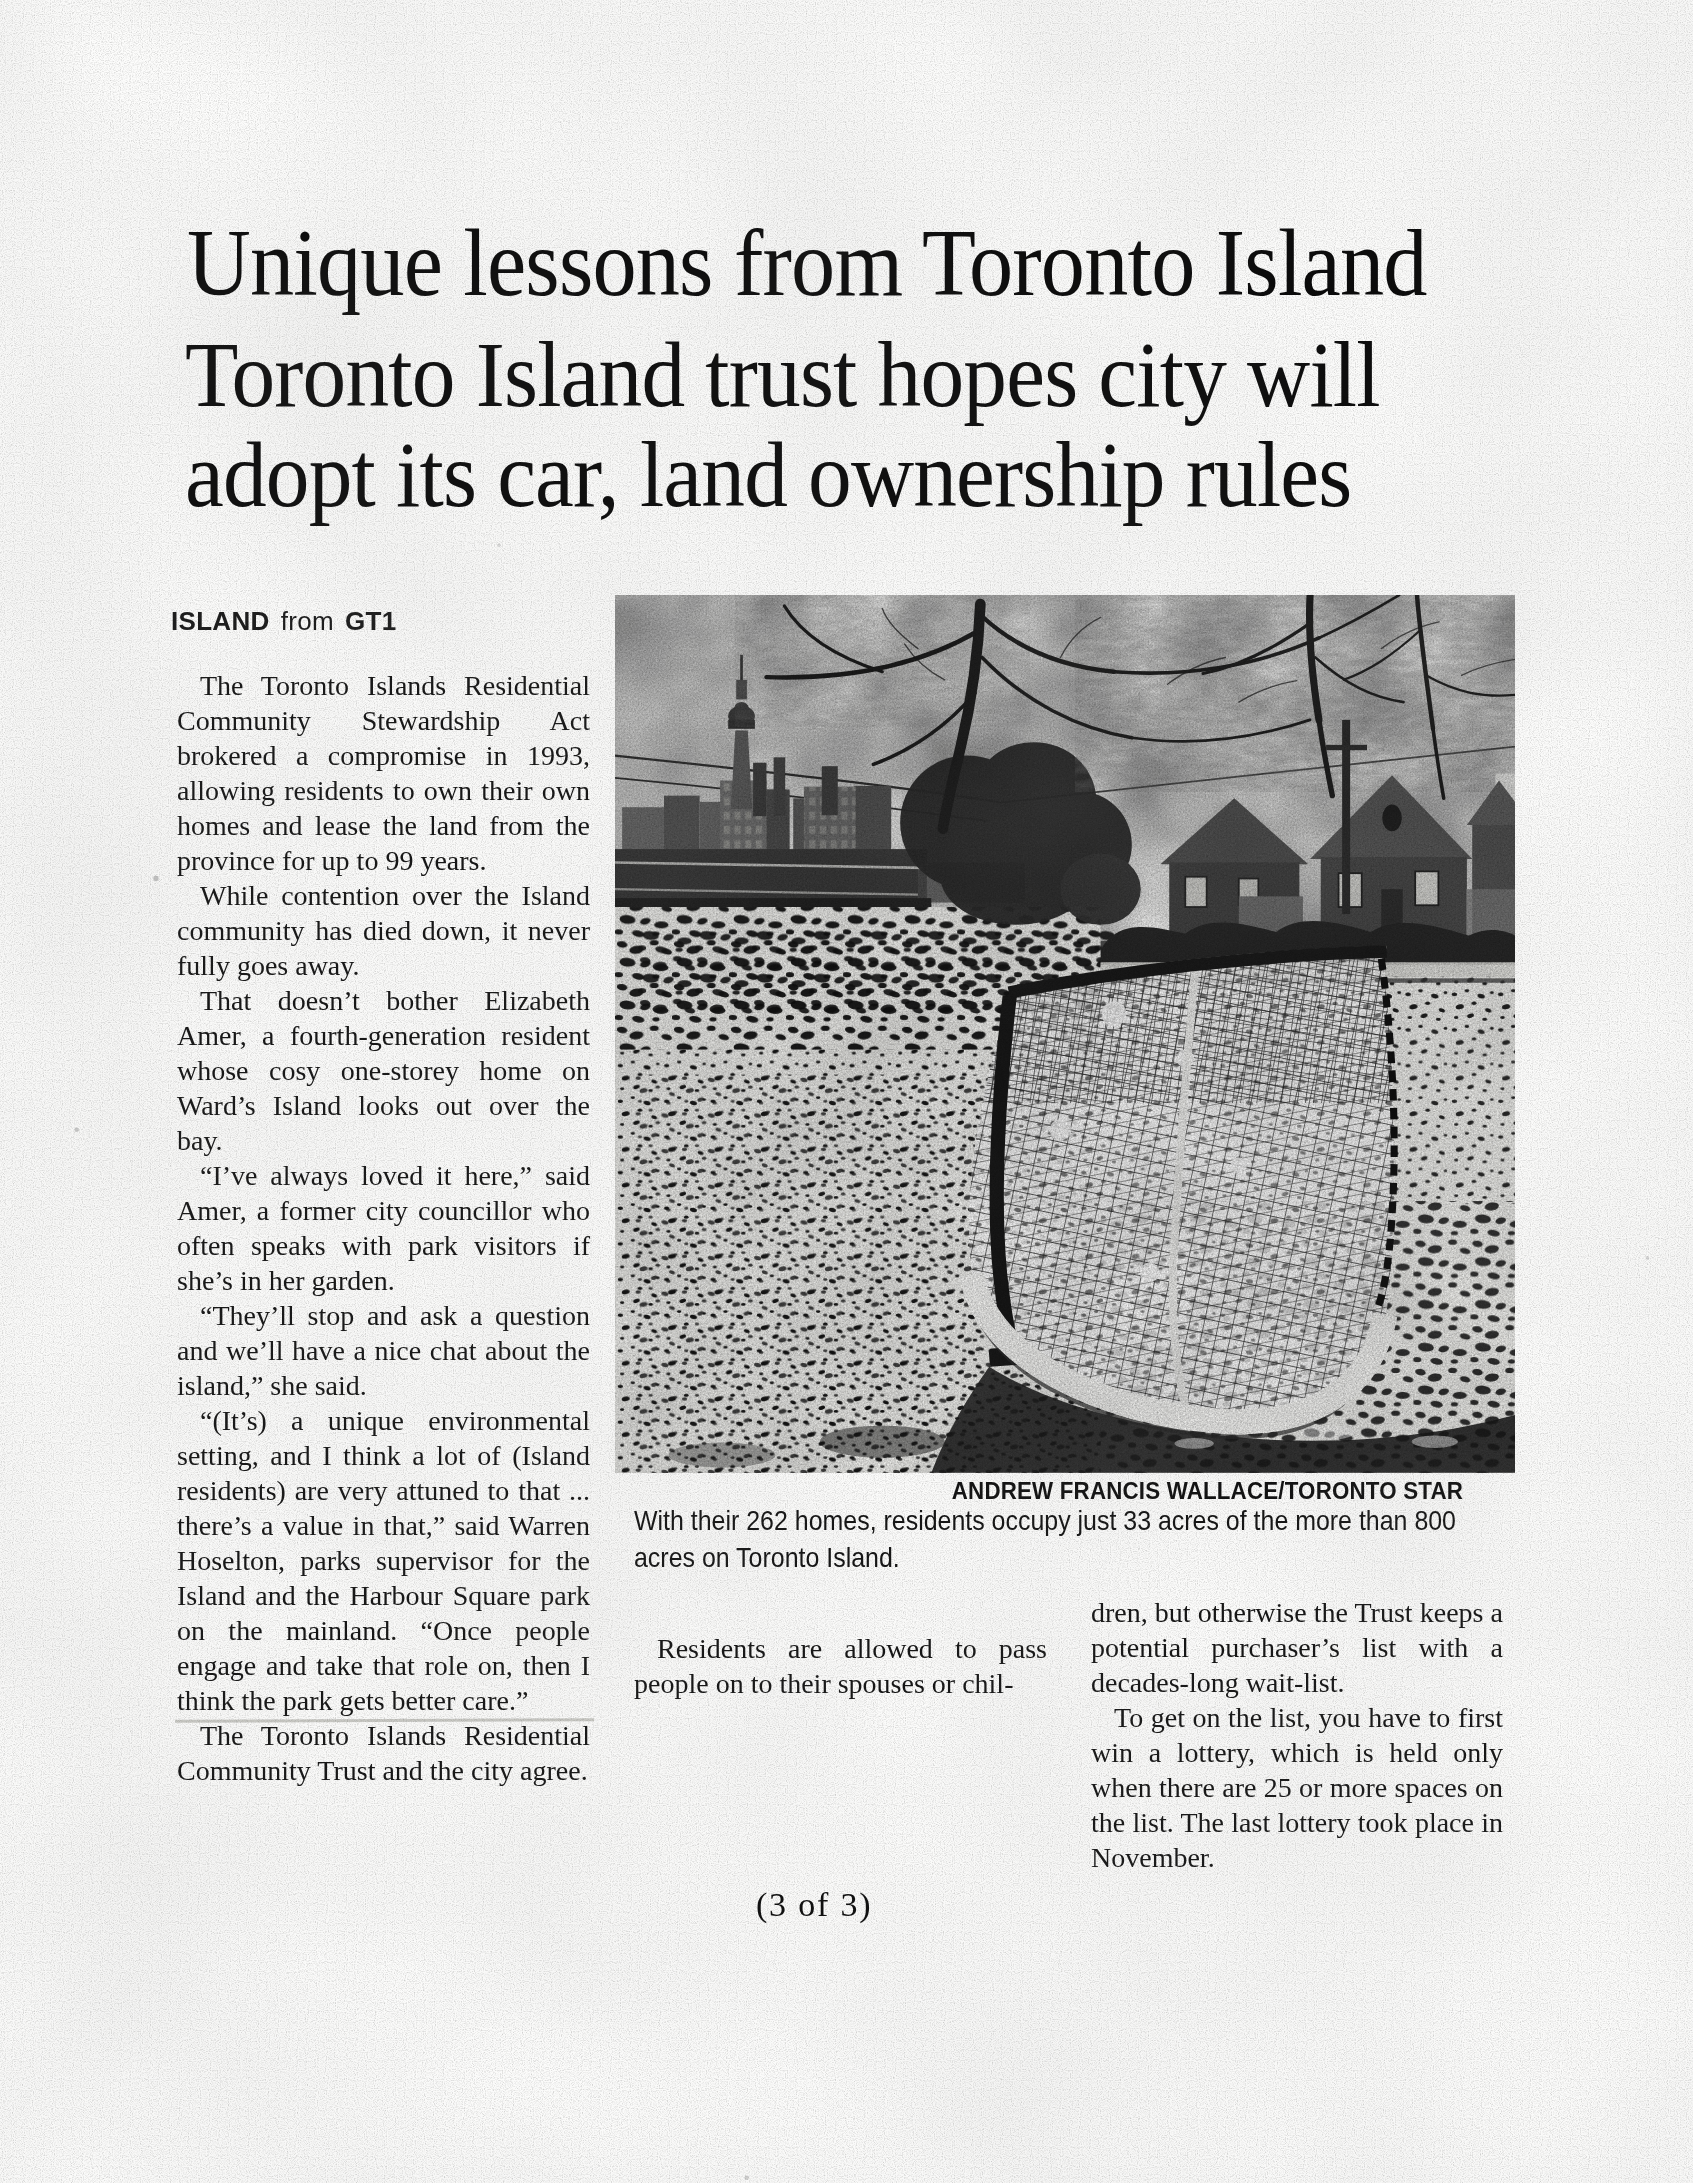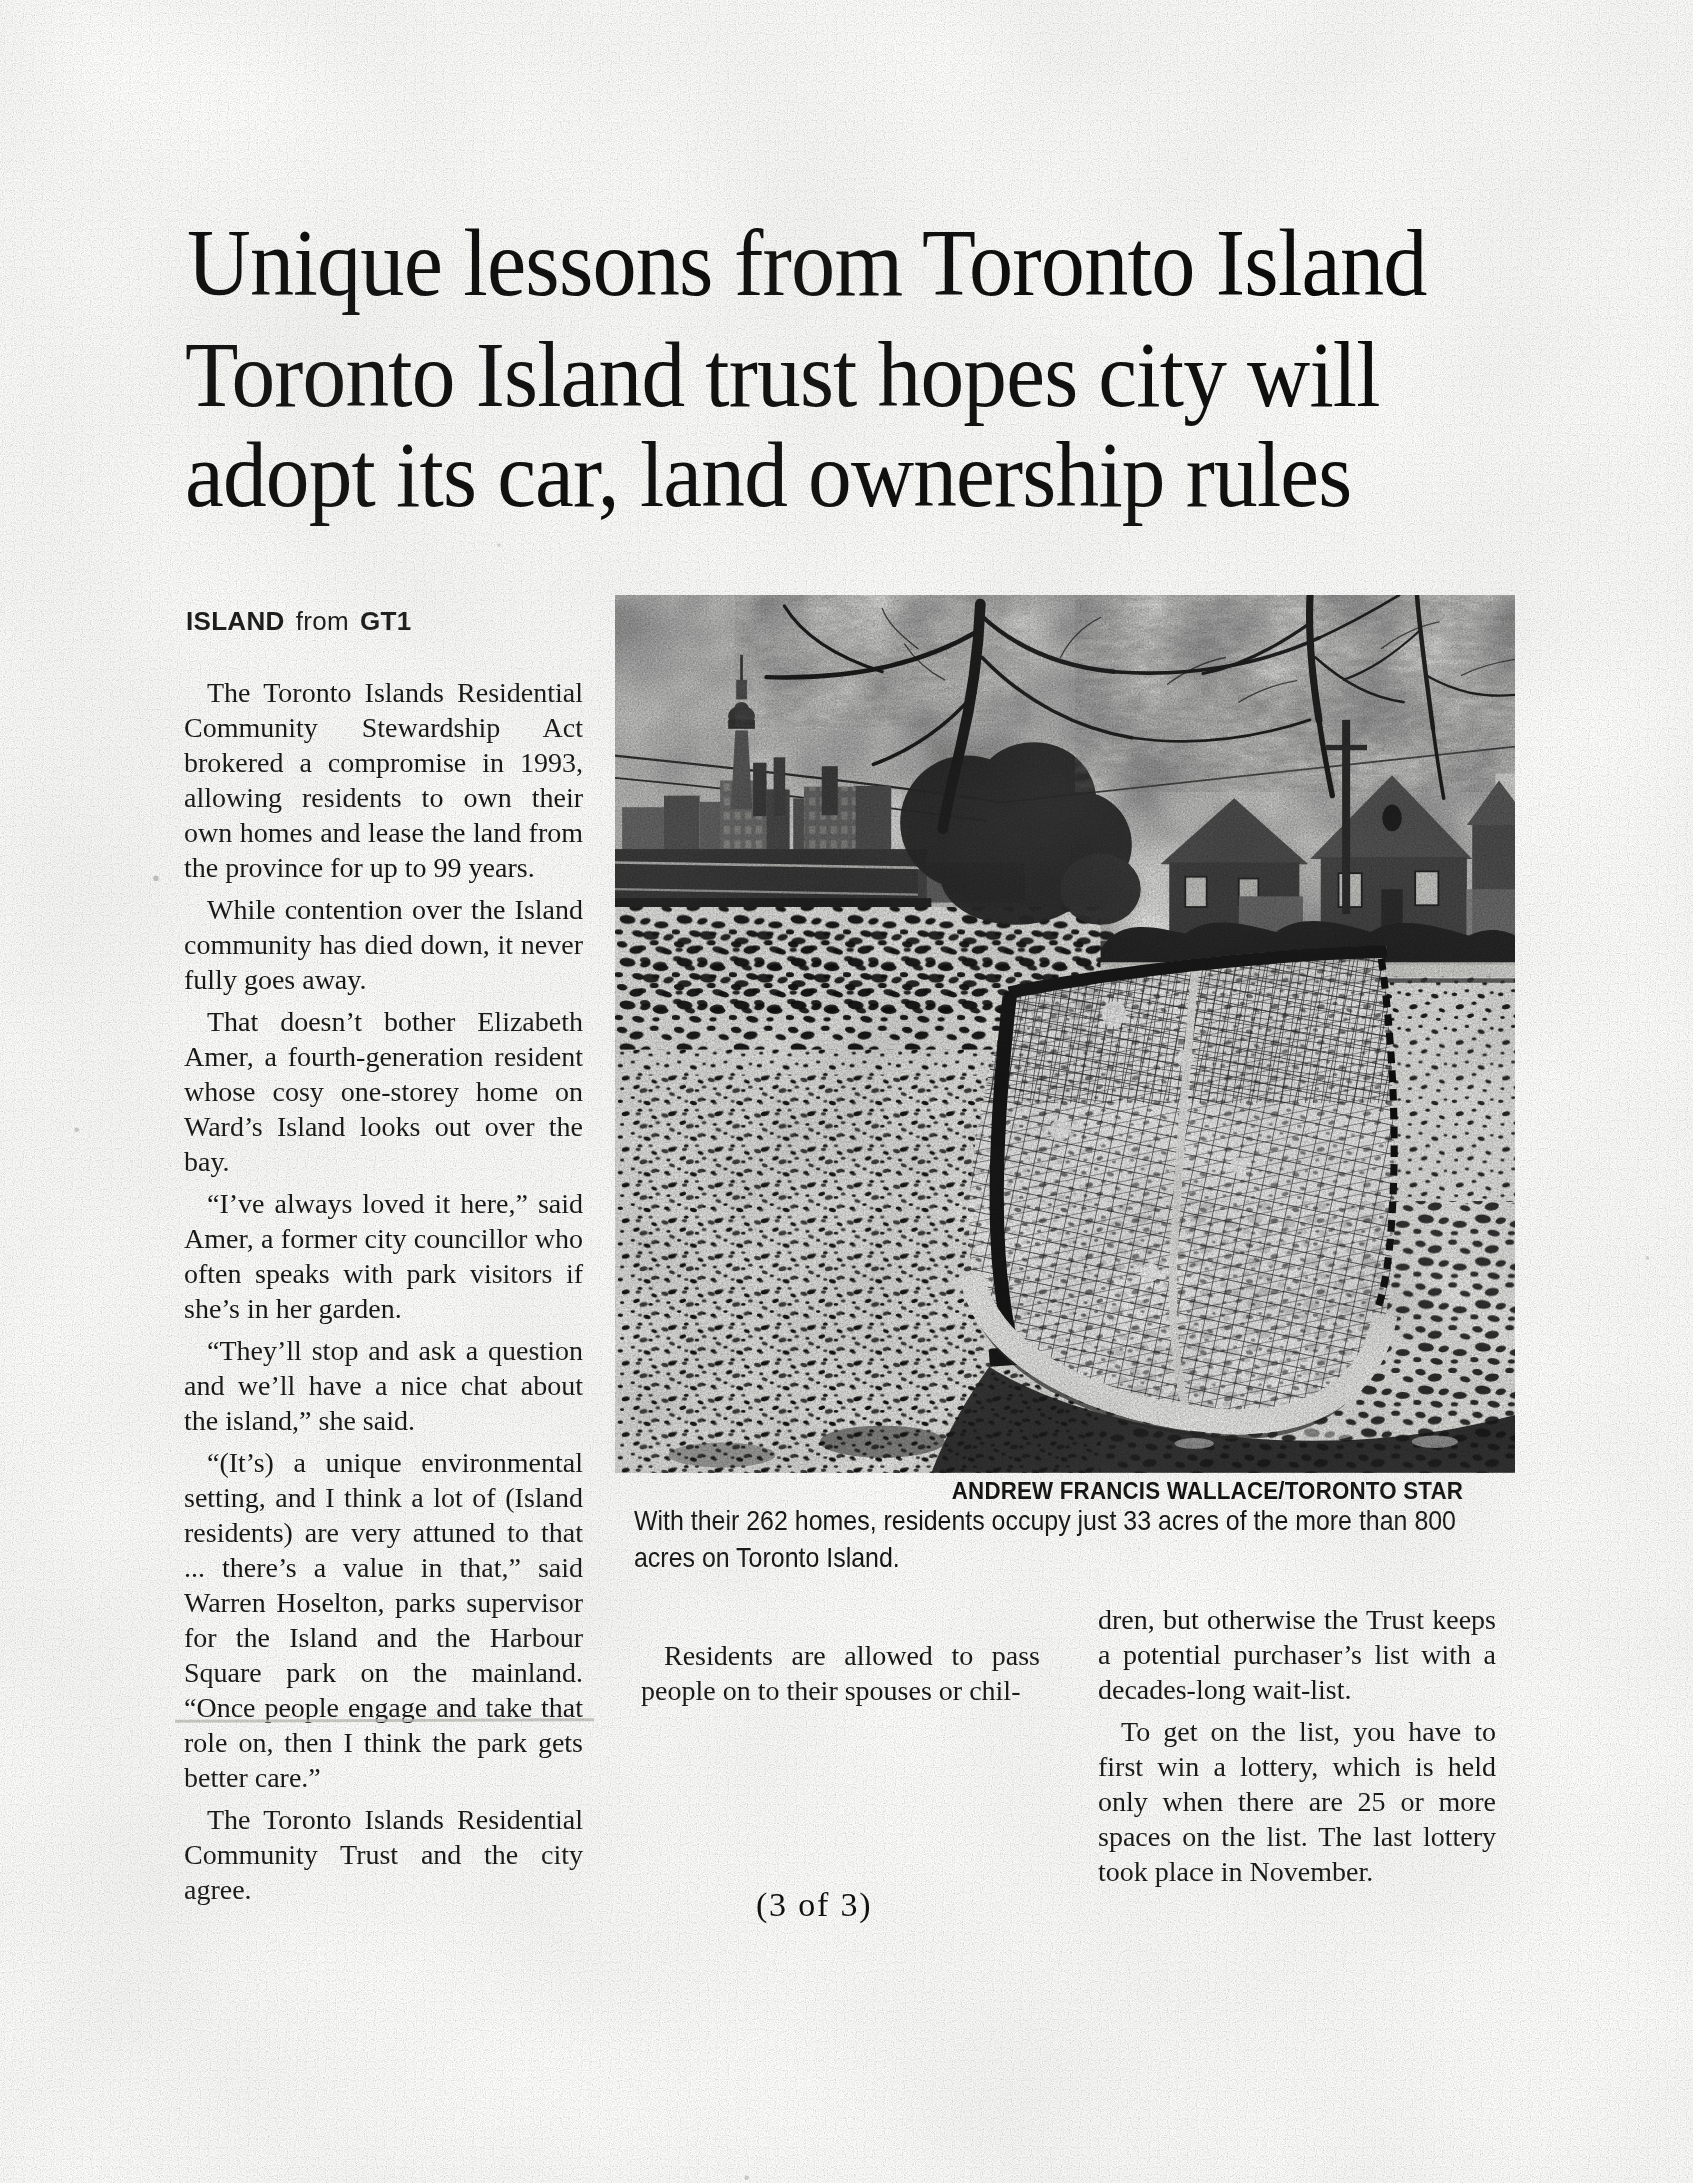--- a/index.html
+++ b/index.html
@@ -14,26 +14,26 @@
     font-size:96px;line-height:1;font-weight:400;color:#0b0b0b;
     letter-spacing:-0.9px;white-space:nowrap;
     transform:scaleX(.92);transform-origin:left top;
   }
   .subhead{
     left:185px;top:324px;width:1444px;color:#0d0d0d;
     font-size:94px;line-height:100px;font-weight:400;letter-spacing:-0.9px;
     transform:scaleX(.93);transform-origin:left top;white-space:nowrap;
   }
   .kicker{
-    left:186px;top:606px;font-family:"Liberation Sans","DejaVu Sans",sans-serif;
+    left:171px;top:606px;font-family:"Liberation Sans","DejaVu Sans",sans-serif;
     font-size:26px;color:#1c1c1c;letter-spacing:0.3px;word-spacing:3.6px;white-space:nowrap;
   }
   .kicker .k-bold{font-weight:700;}
   .col{width:413px;font-size:28px;line-height:35px;text-align:justify;color:#161616;}
-  .col p{margin:7px;text-indent:23px;}
+  .col p{margin:0;text-indent:23px;}
   .col p.noindent{text-indent:0;}
   .col-left{left:177px;top:668px;}
   .col-mid{left:634px;top:1631px;width:413px;}
   .col-right{left:1091px;top:1595px;width:412px;}
   .photo{left:615px;top:595px;width:900px;height:878px;margin:0;}
   .photo svg{display:block;width:900px;height:878px;}
   .credit{
     left:882px;top:1477px;width:581px;text-align:right;
     font-family:"Liberation Sans","DejaVu Sans",sans-serif;
     font-weight:700;font-size:24px;color:#111;letter-spacing:0.2px;

